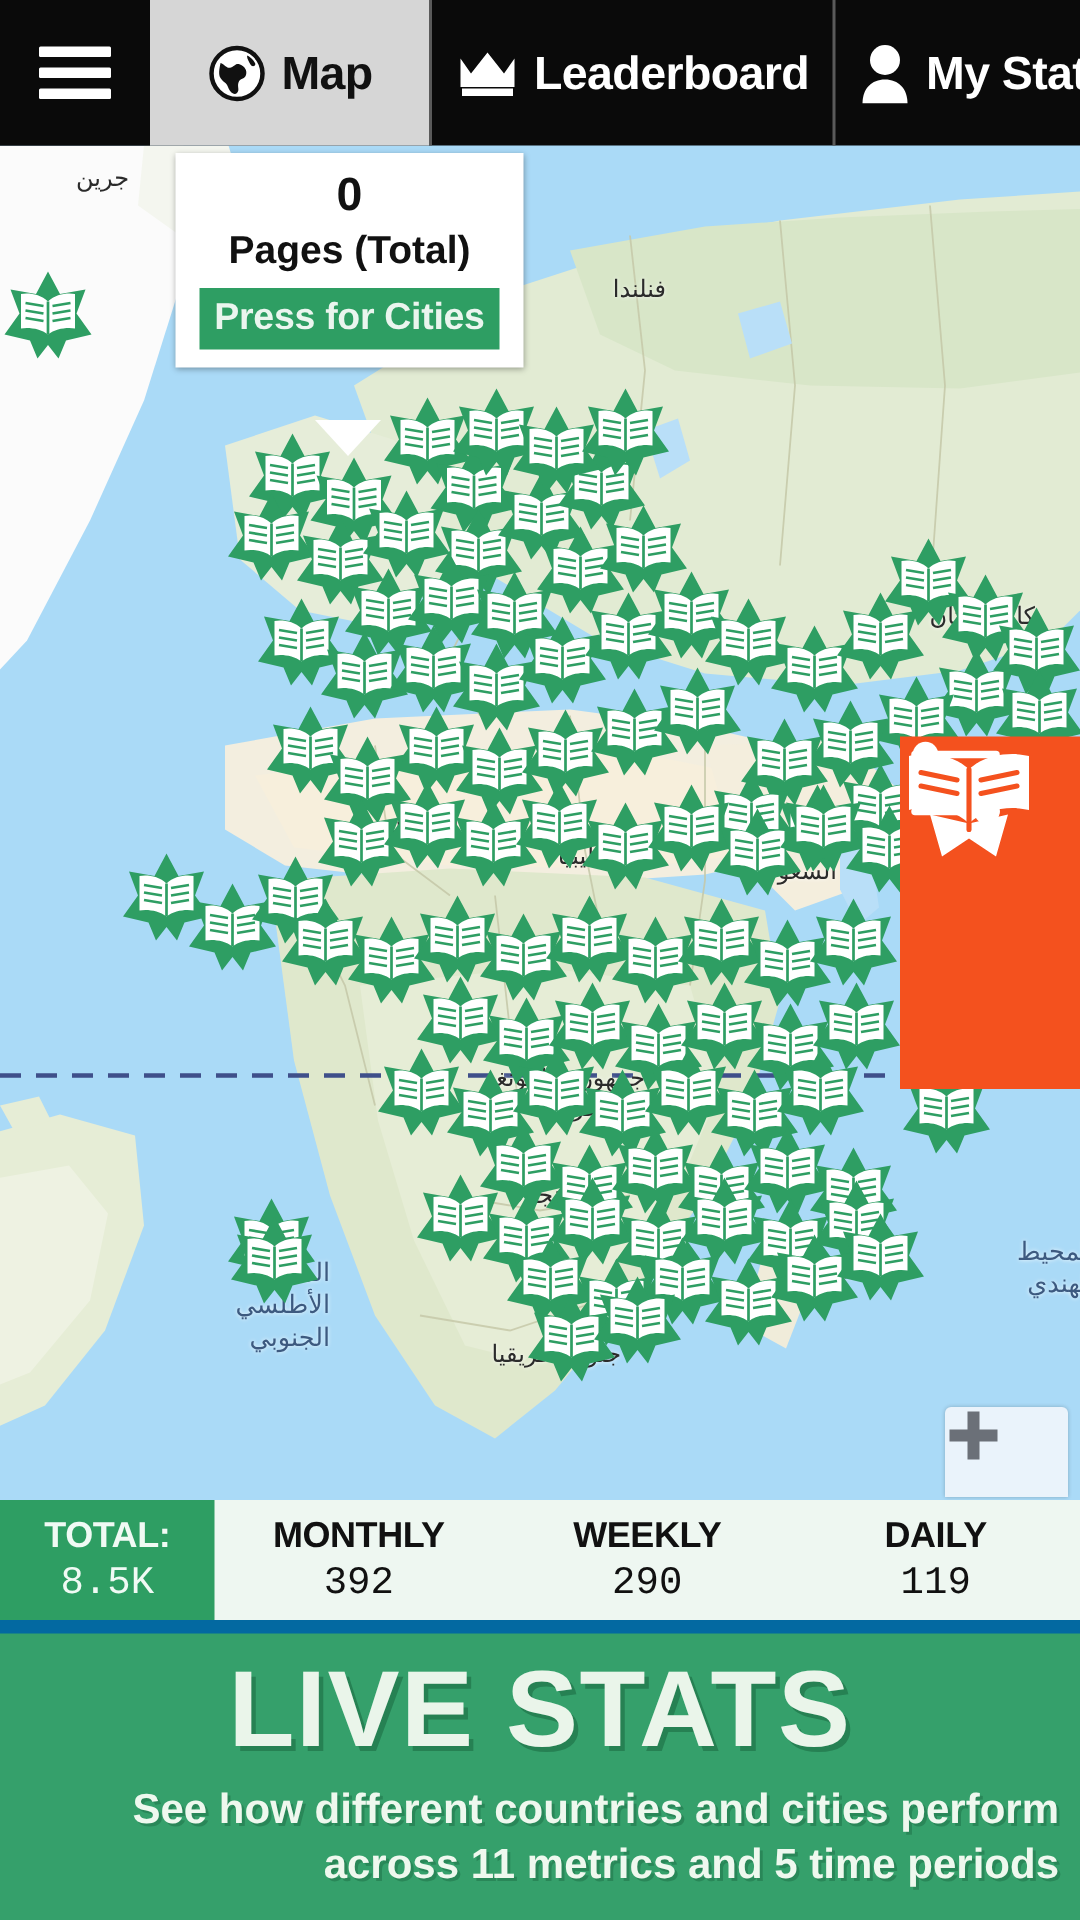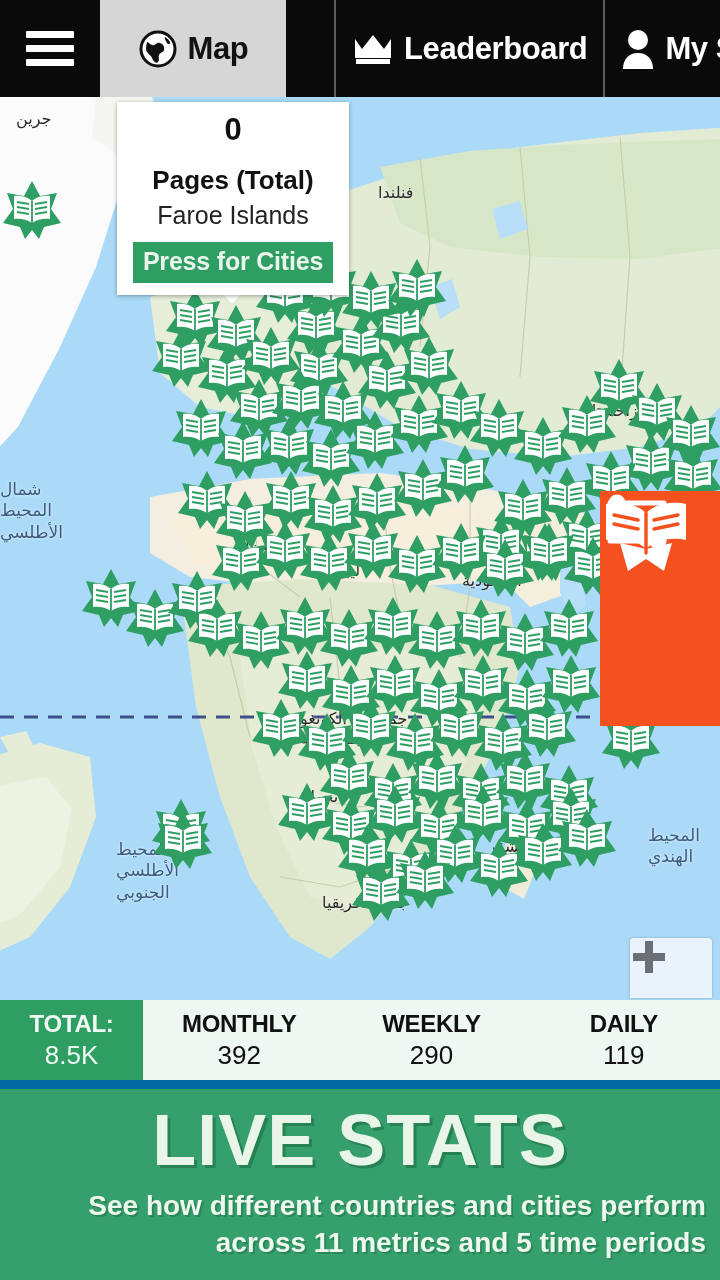--- a/index.html
+++ b/index.html
@@ -21,47 +21,47 @@
   }
   .hamburger span { display:block; width:48px; height:7px; background:#fff; border-radius:1px; }
   .tab {
     display:flex; align-items:center; justify-content:center; gap:10px;
     padding:0 16px; color:#fff; font-size:31px; font-weight:bold;
     letter-spacing:-0.4px; white-space:nowrap; position:relative;
   }
   .tab.active { background:#d6d6d6; color:#111; }
   .tab + .tab { border-left:2px solid #5a5a5a; }
   .tab-map { flex:0 0 186px; }
-  .tab-leader { flex:0 0 253px;margin-left:48px; }
+  .tab-leader { flex:0 0 253px; }
   .tab-stats { flex:1 1 auto; }
   .nav-icon { display:flex; align-items:center; justify-content:center; flex:0 0 auto; }
 
   
   .map {
     position:absolute; top:97px; left:0; width:720px; height:903px;
     overflow:hidden; background:#aadaf7;
   }
   .map svg { position:absolute; top:0; left:0; }
 
   .maplabel {
     position:absolute; color:#3d5a80; font-size:17px;
     font-family:"DejaVu Sans", sans-serif; direction:rtl;
-    text-align:left; line-height:1.25; pointer-events:none;
+    text-align:right; line-height:1.25; pointer-events:none;
     text-shadow:0 0 3px rgba(255,255,255,.85);
   }
   .maplabel.dark { color:#2b2b2b; font-size:16px; }
 
   
   .callout {
     position:absolute; left:117px; top:5px; width:232px;
     background:#fff; padding:10px 8px 12px; text-align:center;
     box-shadow:0 1px 4px rgba(0,0,0,.35); z-index:40;
   }
   .callout .c-value { font-size:31px; font-weight:bold; color:#111; line-height:1.15; }
-  .callout .c-metric { font-size:26px; font-weight:bold; color:#111; line-height:1.3; margin-top:16px; }
+  .callout .c-metric { font-size:26px; font-weight:bold; color:#111; line-height:1.3; margin-top:2px; }
   .callout .c-place { font-size:25px; color:#222; line-height:1.35; margin-top:2px; }
   .callout .c-btn {
     margin:9px 8px 0; background:#2e9e63; color:#eaf5ee;
     font-size:25px; font-weight:bold; padding:5px 6px 7px;
     letter-spacing:-0.2px;
   }
   .callout-tail {
     position:absolute; left:210px; top:183px; width:0; height:0;
     border-left:22px solid transparent; border-right:22px solid transparent;
     border-top:24px solid #fff; z-index:40;
@@ -87,21 +87,21 @@
   .statsbar {
     position:absolute; top:1000px; left:0; width:720px; height:80px;
     display:flex; background:#eef7f1; z-index:50;
   }
   .statcell {
     flex:1 1 0; display:flex; flex-direction:column;
     align-items:center; justify-content:center; gap:2px;
   }
   .statcell.total { flex:0 0 143px; background:#2e9e63; }
   .stat-label { font-size:24px; font-weight:bold; color:#111; letter-spacing:-0.3px; }
-  .stat-value { font-size:26px; color:#111; }
+  .stat-value { font-size:26px; color:#111;font-family:Liberation Mono, monospace; }
   .statcell.total .stat-label, .statcell.total .stat-value { color:#f0faf4; }
 
   
   .banner {
     position:absolute; top:1080px; left:0; width:720px; height:200px;
     background:#35a06b; z-index:50; text-align:center;
     border-top:9px solid #0369a1;
   }
   .banner-title {
     font-size:72px; font-weight:bold; color:#eaf5ea;
@@ -212,21 +212,20 @@
       <path d="M560 470 L580 466 L586 508 L572 520 L560 496 Z" fill="#b9dff8"></path>
       <path d="M430 190 L452 182 L460 210 L440 222 Z" fill="#b9dff8"></path>
       <path d="M492 112 L520 104 L528 132 L500 142 Z" fill="#b9dff8"></path>
 
       <line x1="0" y1="620" x2="720" y2="620" stroke="#3f4f8a" stroke-width="3" stroke-dasharray="14 10"></line>
     </svg>
 
     <div class="maplabel dark" style="left:16px;  top:12px;  width:70px;">جرين</div>
     <div class="maplabel dark" style="left:378px; top:86px;  width:66px;">فنلندا</div>
     <div class="maplabel dark" style="left:580px; top:304px; width:110px;">كازاخستان</div>
-    <div class="maplabel" style="left:0px;   top:382px; width:96px;">شمال المحيط الأطلسي</div>
     <div class="maplabel dark" style="left:232px; top:440px; width:74px;">الجزائر</div>
     <div class="maplabel dark" style="left:336px; top:464px; width:60px;">ليبيا</div>
     <div class="maplabel dark" style="left:462px; top:474px; width:96px;">السعودية</div>
     <div class="maplabel dark" style="left:300px; top:612px; width:130px;">جمهورية الكونغو الديمقراطية</div>
     <div class="maplabel dark" style="left:306px; top:690px; width:72px;">أنجولا</div>
     <div class="maplabel" style="left:116px; top:742px; width:104px;">المحيط الأطلسي الجنوبي</div>
     <div class="maplabel dark" style="left:488px; top:740px; width:90px;">مدغشقر</div>
     <div class="maplabel" style="left:648px; top:728px; width:82px;">المحيط الهندي</div>
     <div class="maplabel dark" style="left:322px; top:796px; width:92px;">جنوب أفريقيا</div>
 
@@ -398,21 +397,20 @@
     <div class="zoombtn">
       <svg width="38" height="38" viewBox="0 0 38 38">
         <path d="M15 3h8v12h12v8H23v12h-8V23H3v-8h12z" fill="#6b7078"></path>
       </svg>
     </div>
 
     <div class="callout-tail"></div>
     <div class="callout">
       <div class="c-value">0</div>
       <div class="c-metric">Pages (Total)</div>
-      <div class="c-place">Faroe Islands</div>
       <div class="c-btn">Press for Cities</div>
     </div>
   </div>
 
   <div class="statsbar">
     <div class="statcell total">
       <div class="stat-label">TOTAL:</div>
       <div class="stat-value">8.5K</div>
     </div>
     <div class="statcell">

